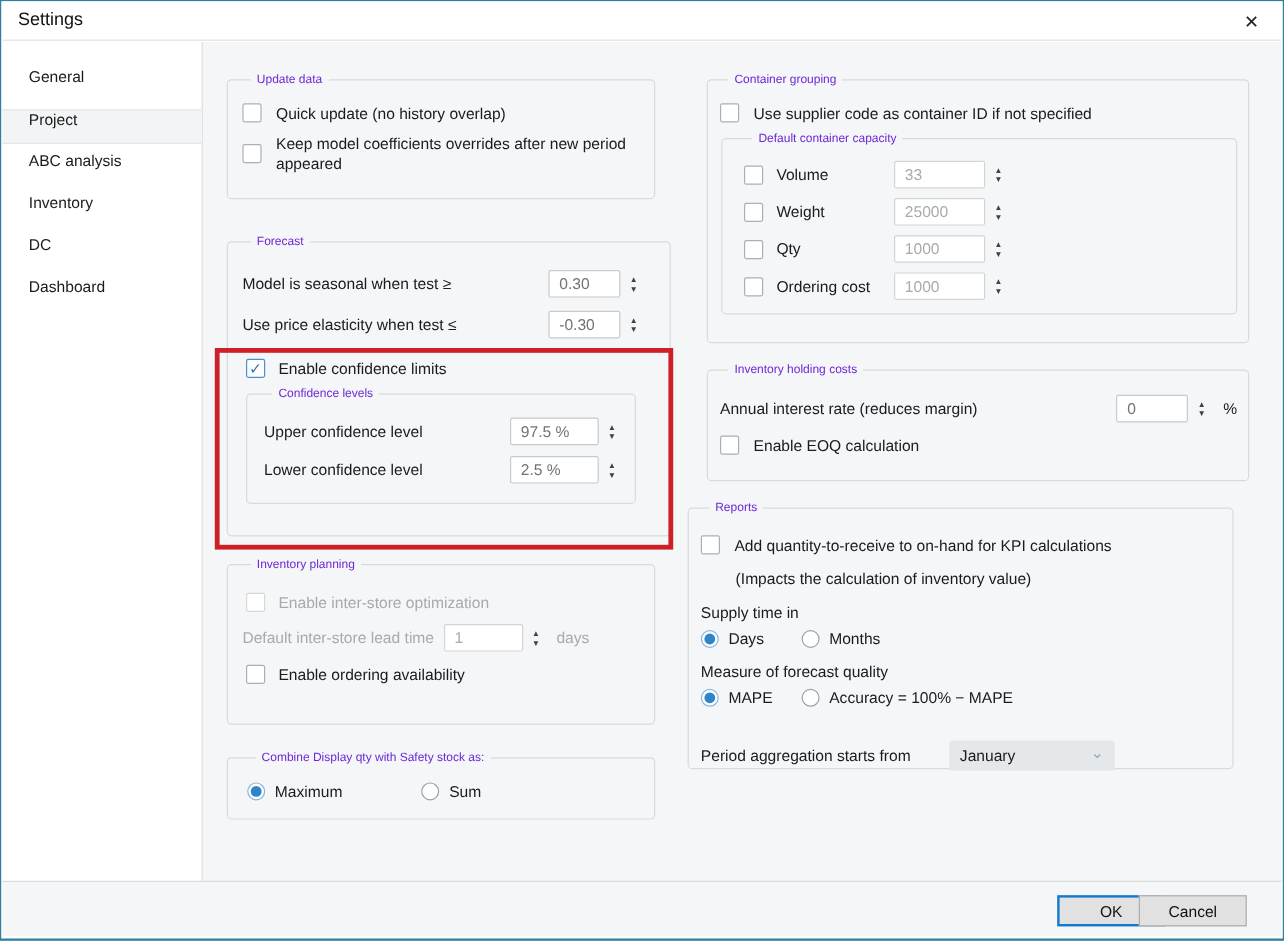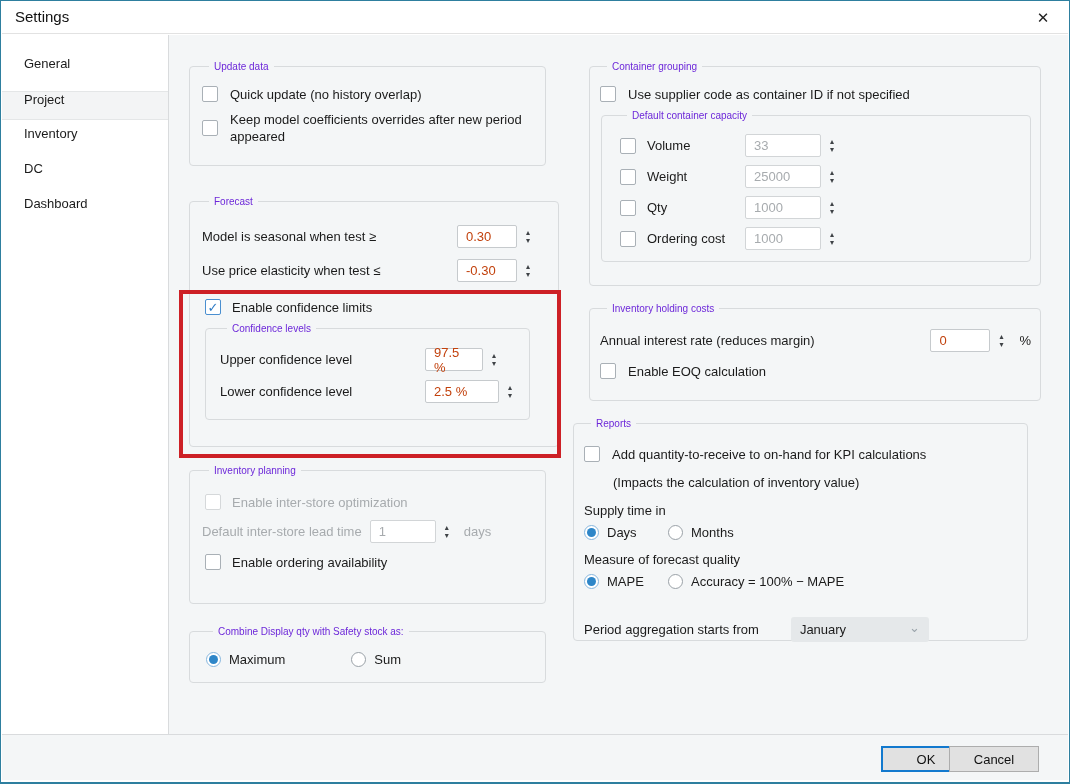--- a/index.html
+++ b/index.html
@@ -37,21 +37,21 @@
   .cb.checked { border-color:#4a8fd0; }
   .cb .mark { font-size:13px; font-weight:bold; color:#2e7bc4; line-height:1; }
   .cb.disabled { border-color:#d5d8da; }
 
   .radio { width:15px; height:15px; border:1px solid #9aa1a7; border-radius:50%; background:#fff;
            flex:none; display:flex; align-items:center; justify-content:center; cursor:default; }
   .radio.sel { border-color:#86b6de; }
   .radio .dot { width:9px; height:9px; border-radius:50%; background:#2e86c8; }
 
   .inp { height:23px; background:#fff; border:1px solid #c6cacd; border-radius:2px;
-         display:flex; align-items:center; padding:0 8px; font-size:13px; color:#c2410c; }
+         display:flex; align-items:center; padding:0 8px; font-size:13px; color:#737373; }
   .inp.dis { color:#a7abae; border-color:#d2d5d7; }
 
   .spin { display:flex; flex-direction:column; justify-content:center; margin-left:5px; }
   .spin span { font-size:8px; line-height:8px; color:#3f4347; text-align:center; width:12px; cursor:default; }
 
   .dim { color:#a7abae; }
 
   .dd { width:138px; height:25px; background:#e5e8ea; border-radius:3px; margin-left:8px;
         display:flex; align-items:center; justify-content:space-between; padding:0 9px; cursor:default; }
   .dd .chev { color:#9aa4ab; font-size:13px; line-height:10px; margin-top:-4px; }
@@ -93,20 +93,23 @@
   <div class="main">
 
     <div class="sidebar">
       <div class="side-item">
           <span>General</span>
         </div>
       <div class="side-item selected">
           <span>Project</span>
         </div>
       <div class="side-item">
+          <span>ABC analysis</span>
+        </div>
+      <div class="side-item">
           <span>Inventory</span>
         </div>
       <div class="side-item">
           <span>DC</span>
         </div>
       <div class="side-item">
           <span>Dashboard</span>
         </div>
     </div>
 
@@ -146,21 +149,21 @@
         <span class="cb checked">
           <span class="mark">✓</span>
         </span>
         <span class="gap11"></span>
         <span>Enable confidence limits</span>
       </div>
       <fieldset id="fs-cl" class="inner">
         <legend>Confidence levels</legend>
         <div class="row" style="margin-top:6px;">
           <span style="width:205px;">Upper confidence level</span>
-          <span class="inp" style="width:58px;">97.5 %</span>
+          <span class="inp" style="width:74px;">97.5 %</span>
           <span class="spin">
             <span>▴</span>
             <span>▾</span>
           </span>
         </div>
         <div class="row" style="margin-top:9px;">
           <span style="width:205px;">Lower confidence level</span>
           <span class="inp" style="width:74px;">2.5 %</span>
           <span class="spin">
             <span>▴</span>

